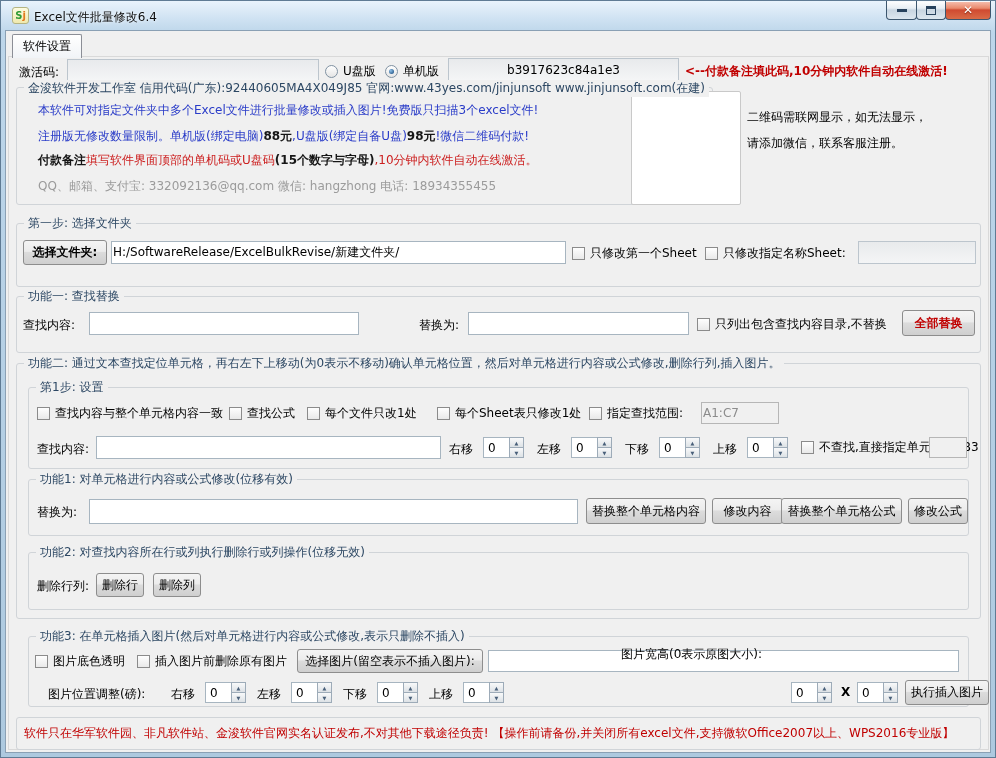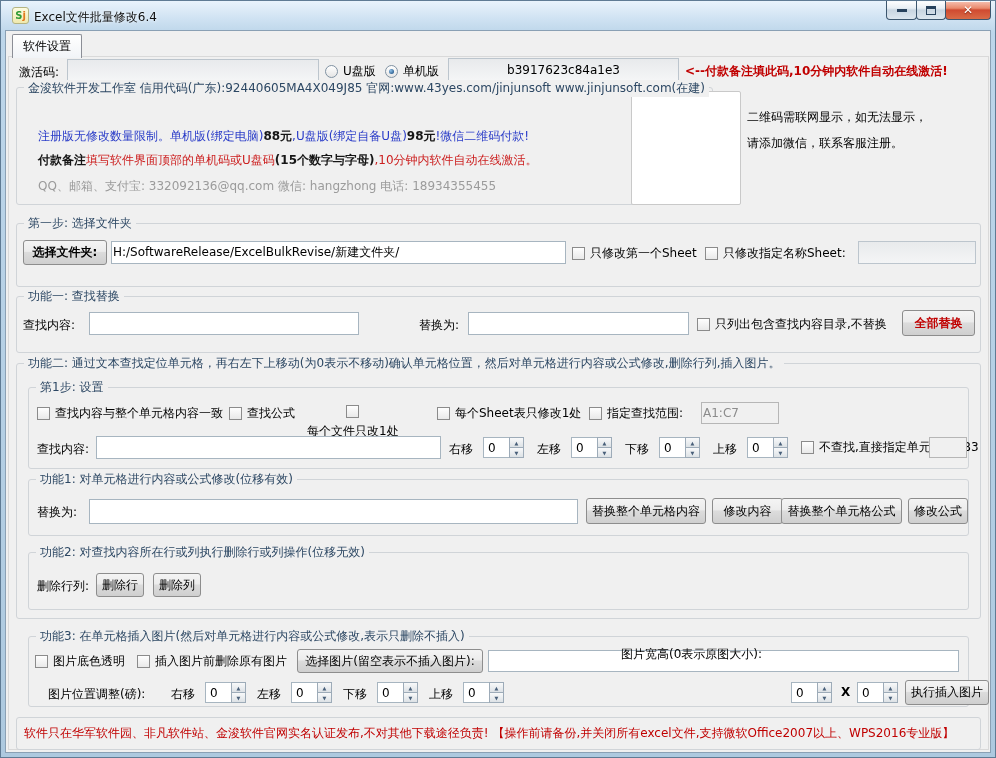--- a/index.html
+++ b/index.html
@@ -91,20 +91,21 @@
   </div>
   <div class="cbrow" style="left:384px;top:62px;">
     <div class="radio on"></div>
     <span>单机版</span>
   </div>
   <div class="field muted center" style="left:447px;top:57px;width:231px;height:23px;">b3917623c84a1e3</div>
   <div class="hint" style="left:684px;top:62px;">&lt;--付款备注填此码,10分钟内软件自动在线激活!</div>
 
   <div class="group" style="left:15px;top:86px;width:697px;height:118px;"></div>
   <div class="legend" style="left:23px;top:79px;">金浚软件开发工作室 信用代码(广东):92440605MA4X049J85 官网:www.43yes.com/jinjunsoft  www.jinjunsoft.com(在建)</div>
+  <div class="lbl blue" style="left:37px;top:101px;">本软件可对指定文件夹中多个Excel文件进行批量修改或插入图片!免费版只扫描3个excel文件!</div>
   <div class="lbl" style="left:37px;top:127px;"><span class="blue">注册版无修改数量限制。单机版(绑定电脑)</span><span class="bseg">88元</span><span class="blue">,U盘版(绑定自备U盘)</span><span class="bseg">98元</span><span class="blue">!微信二维码付款!</span></div>
   <div class="lbl" style="left:37px;top:151px;"><span class="bseg">付款备注</span><span class="red">填写软件界面顶部的单机码或U盘码</span><span class="bseg">(15个数字与字母)</span><span class="red">,10分钟内软件自动在线激活。</span></div>
   <div class="lbl gray" style="left:37px;top:177px;">QQ、邮箱、支付宝: 332092136@qq.com   微信: hangzhong   电话: 18934355455</div>
   <div class="qrbox"></div>
   <div class="lbl" style="left:746px;top:108px;">二维码需联网显示，如无法显示，</div>
   <div class="lbl" style="left:746px;top:134px;">请添加微信，联系客服注册。</div>
 
   <div class="group" style="left:15px;top:222px;width:965px;height:64px;"></div>
   <div class="legend" style="left:23px;top:214px;">第一步: 选择文件夹</div>
   <div class="btn bold" style="left:22px;top:239px;width:84px;height:25px;">选择文件夹:</div>
@@ -137,21 +138,21 @@
   <div class="group" style="left:27px;top:386px;width:941px;height:82px;"></div>
   <div class="legend" style="left:35px;top:378px;">第1步: 设置</div>
   <div class="cbrow" style="left:36px;top:404px;">
     <div class="cb"></div>
     <span>查找内容与整个单元格内容一致</span>
   </div>
   <div class="cbrow" style="left:228px;top:404px;">
     <div class="cb"></div>
     <span>查找公式</span>
   </div>
-  <div class="cbrow" style="left:306px;top:404px;flex-direction:column;">
+  <div class="cbrow" style="left:306px;top:404px;">
     <div class="cb"></div>
     <span>每个文件只改1处</span>
   </div>
   <div class="cbrow" style="left:436px;top:404px;">
     <div class="cb"></div>
     <span>每个Sheet表只修改1处</span>
   </div>
   <div class="cbrow" style="left:588px;top:404px;">
     <div class="cb"></div>
     <span>指定查找范围:</span>

